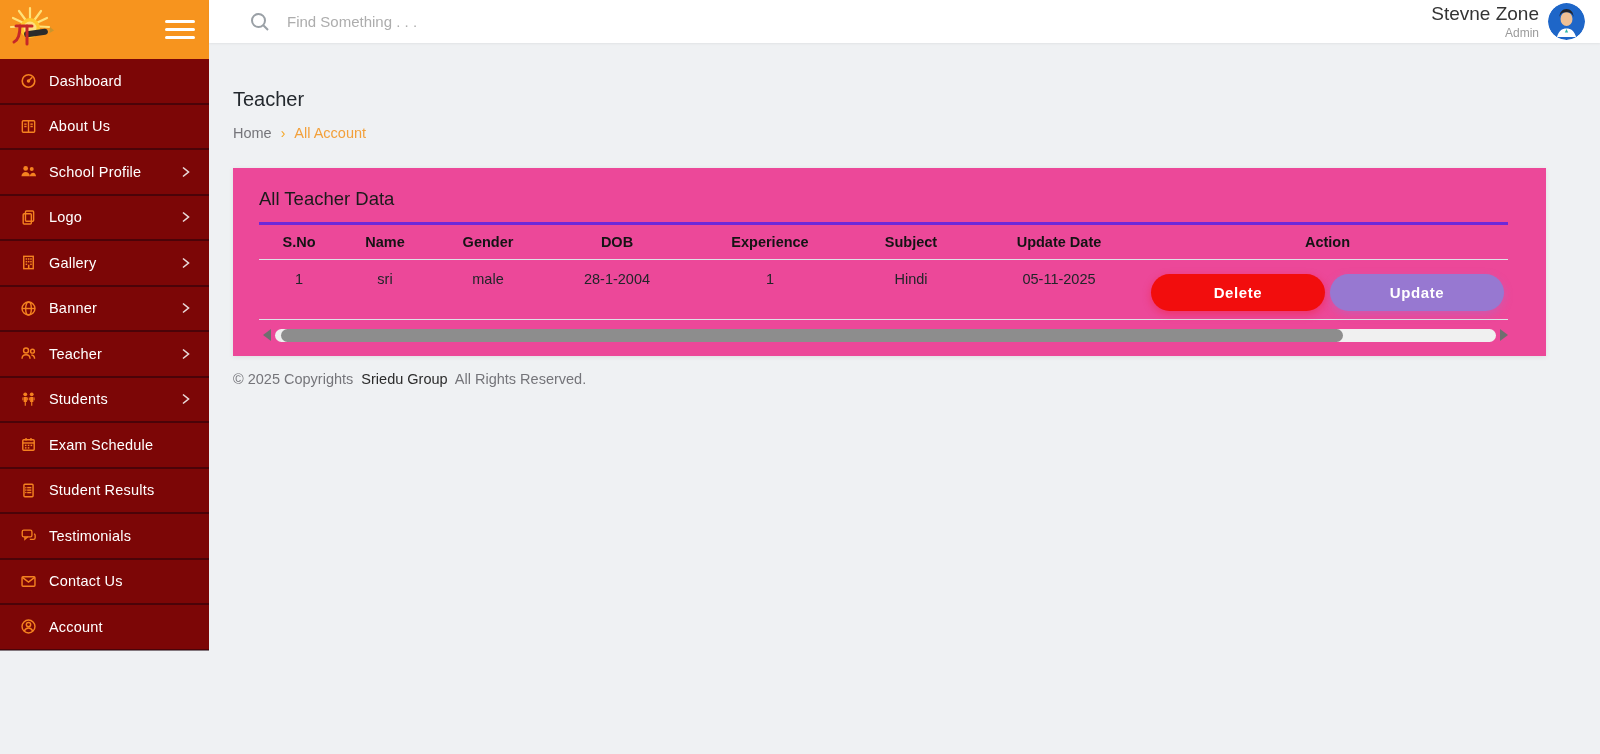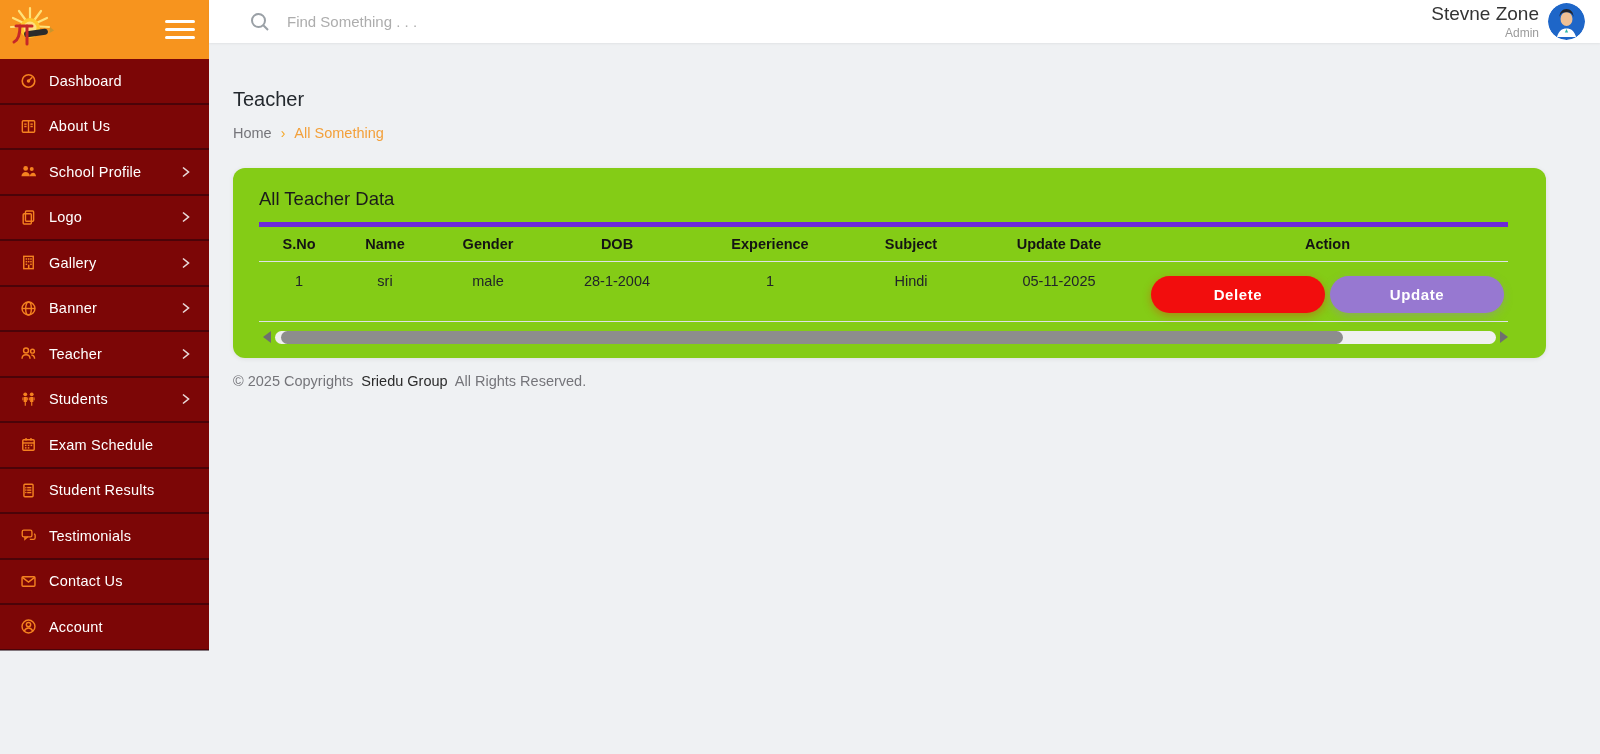--- a/index.html
+++ b/index.html
@@ -34,25 +34,25 @@
   .avatar{width:37px;height:37px;border-radius:50%;overflow:hidden;flex:0 0 37px;}
 
   
   .main{position:absolute;left:209px;top:59px;right:0;bottom:0;padding:24px 0 0 24px;}
   .page-title{font-size:20px;color:#24292E;margin:5px 0 0 0;font-weight:500;}
   .breadcrumb{margin-top:14px;font-size:14.5px;display:flex;align-items:center;gap:9px;text-align:right;}
   .bc-home{color:#75757A;cursor:pointer;}
   .bc-sep{color:#F5A623;font-size:14px;}
   .bc-current{color:#F3A03A;cursor:pointer;}
 
-  .card{margin-top:27px;width:1313px;background:#84cc16;border-radius:12px;
+  .card{margin-top:27px;width:1313px;background:#ec4899;border-radius:0;
     box-shadow:0 1px 5px rgba(0,0,0,.08);padding:20px 38px 14px 26px;}
   .card-title{font-size:18.5px;color:#1B1B1B;}
   table{width:100%;border-collapse:collapse;margin-top:12px;table-layout:fixed;}
-  th{border-top:5px solid #6d28d9;border-bottom:1px solid #DEE2E6;padding:9px 4px;
+  th{border-top:3px solid #6d28d9;border-bottom:1px solid #DEE2E6;padding:9px 4px;
     font-size:14.5px;color:#141414;text-align:center;font-weight:bold;}
   td{border-bottom:1px solid #DEE2E6;padding:11px 4px 10px;font-size:14.5px;color:#212529;
     text-align:center;vertical-align:top;}
   td.action-cell{padding-top:14px;padding-bottom:8px;}
   .actions{display:flex;gap:5px;justify-content:flex-end;}
   .btn{height:37px;width:182px;border:none;border-radius:22px;color:#fff;font-weight:bold;
     font-size:15px;letter-spacing:.6px;cursor:pointer;font-family:"Liberation Sans",sans-serif;}
   .btn-delete{background:#F20D0D;box-shadow:0 3px 8px rgba(242,13,13,.35);}
   .btn-update{background:#9778D1;box-shadow:0 3px 8px rgba(151,120,209,.35);}
 
@@ -337,21 +337,21 @@
     </div>
   </div>
 </div>
 
 <div class="main">
   <div class="page-title">Teacher</div>
 
   <div class="breadcrumb">
     <span class="bc-home">Home</span>
     <span class="bc-sep">›</span>
-    <span class="bc-current">All Something</span>
+    <span class="bc-current">All Account</span>
   </div>
 
   <div class="card">
     <div class="card-title">All Teacher Data</div>
 
     <table>
       <colgroup>
         <col style="width:80px">
           <col style="width:92px">
           <col style="width:114px">

